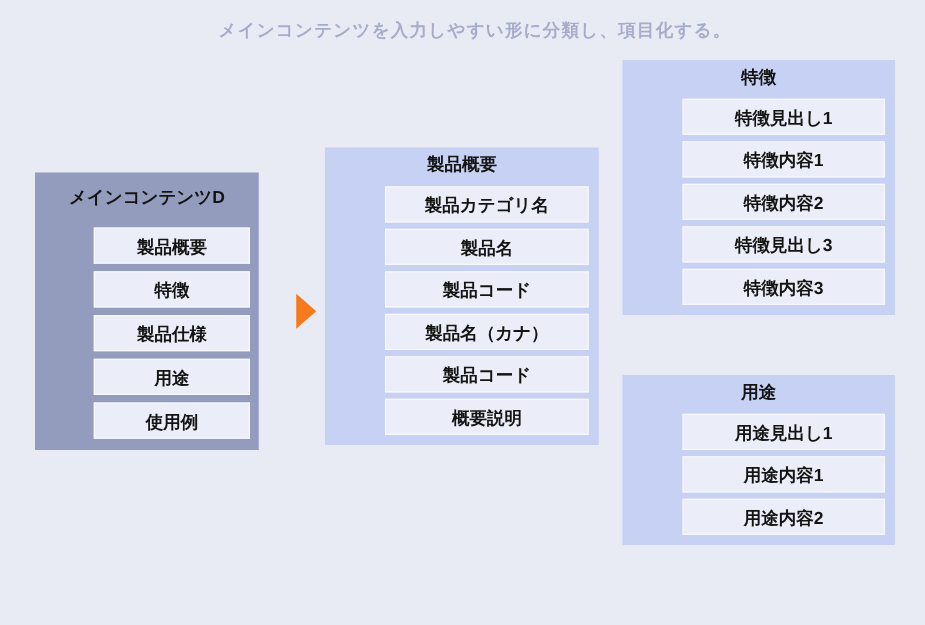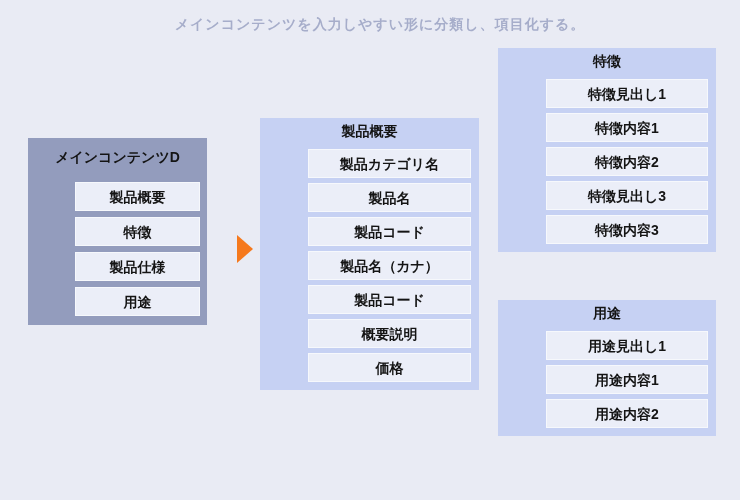--- a/index.html
+++ b/index.html
@@ -90,33 +90,33 @@
 <div class="stage">
 
   <div class="caption">メインコンテンツを入力しやすい形に分類し、項目化する。</div>
 
   <div class="box source-box">
     <div class="box-header">メインコンテンツD</div>
     <div class="item">製品概要</div>
     <div class="item">特徴</div>
     <div class="item">製品仕様</div>
     <div class="item">用途</div>
+    <div class="item">使用例</div>
   </div>
 
   <div class="arrow"></div>
 
   <div class="box group-box group-overview">
     <div class="box-header">製品概要</div>
     <div class="item">製品カテゴリ名</div>
     <div class="item">製品名</div>
     <div class="item">製品コード</div>
     <div class="item">製品名（カナ）</div>
     <div class="item">製品コード</div>
     <div class="item">概要説明</div>
-    <div class="item">価格</div>
   </div>
 
   <div class="box group-box group-features">
     <div class="box-header">特徴</div>
     <div class="item">特徴見出し1</div>
     <div class="item">特徴内容1</div>
     <div class="item">特徴内容2</div>
     <div class="item">特徴見出し3</div>
     <div class="item">特徴内容3</div>
   </div>

